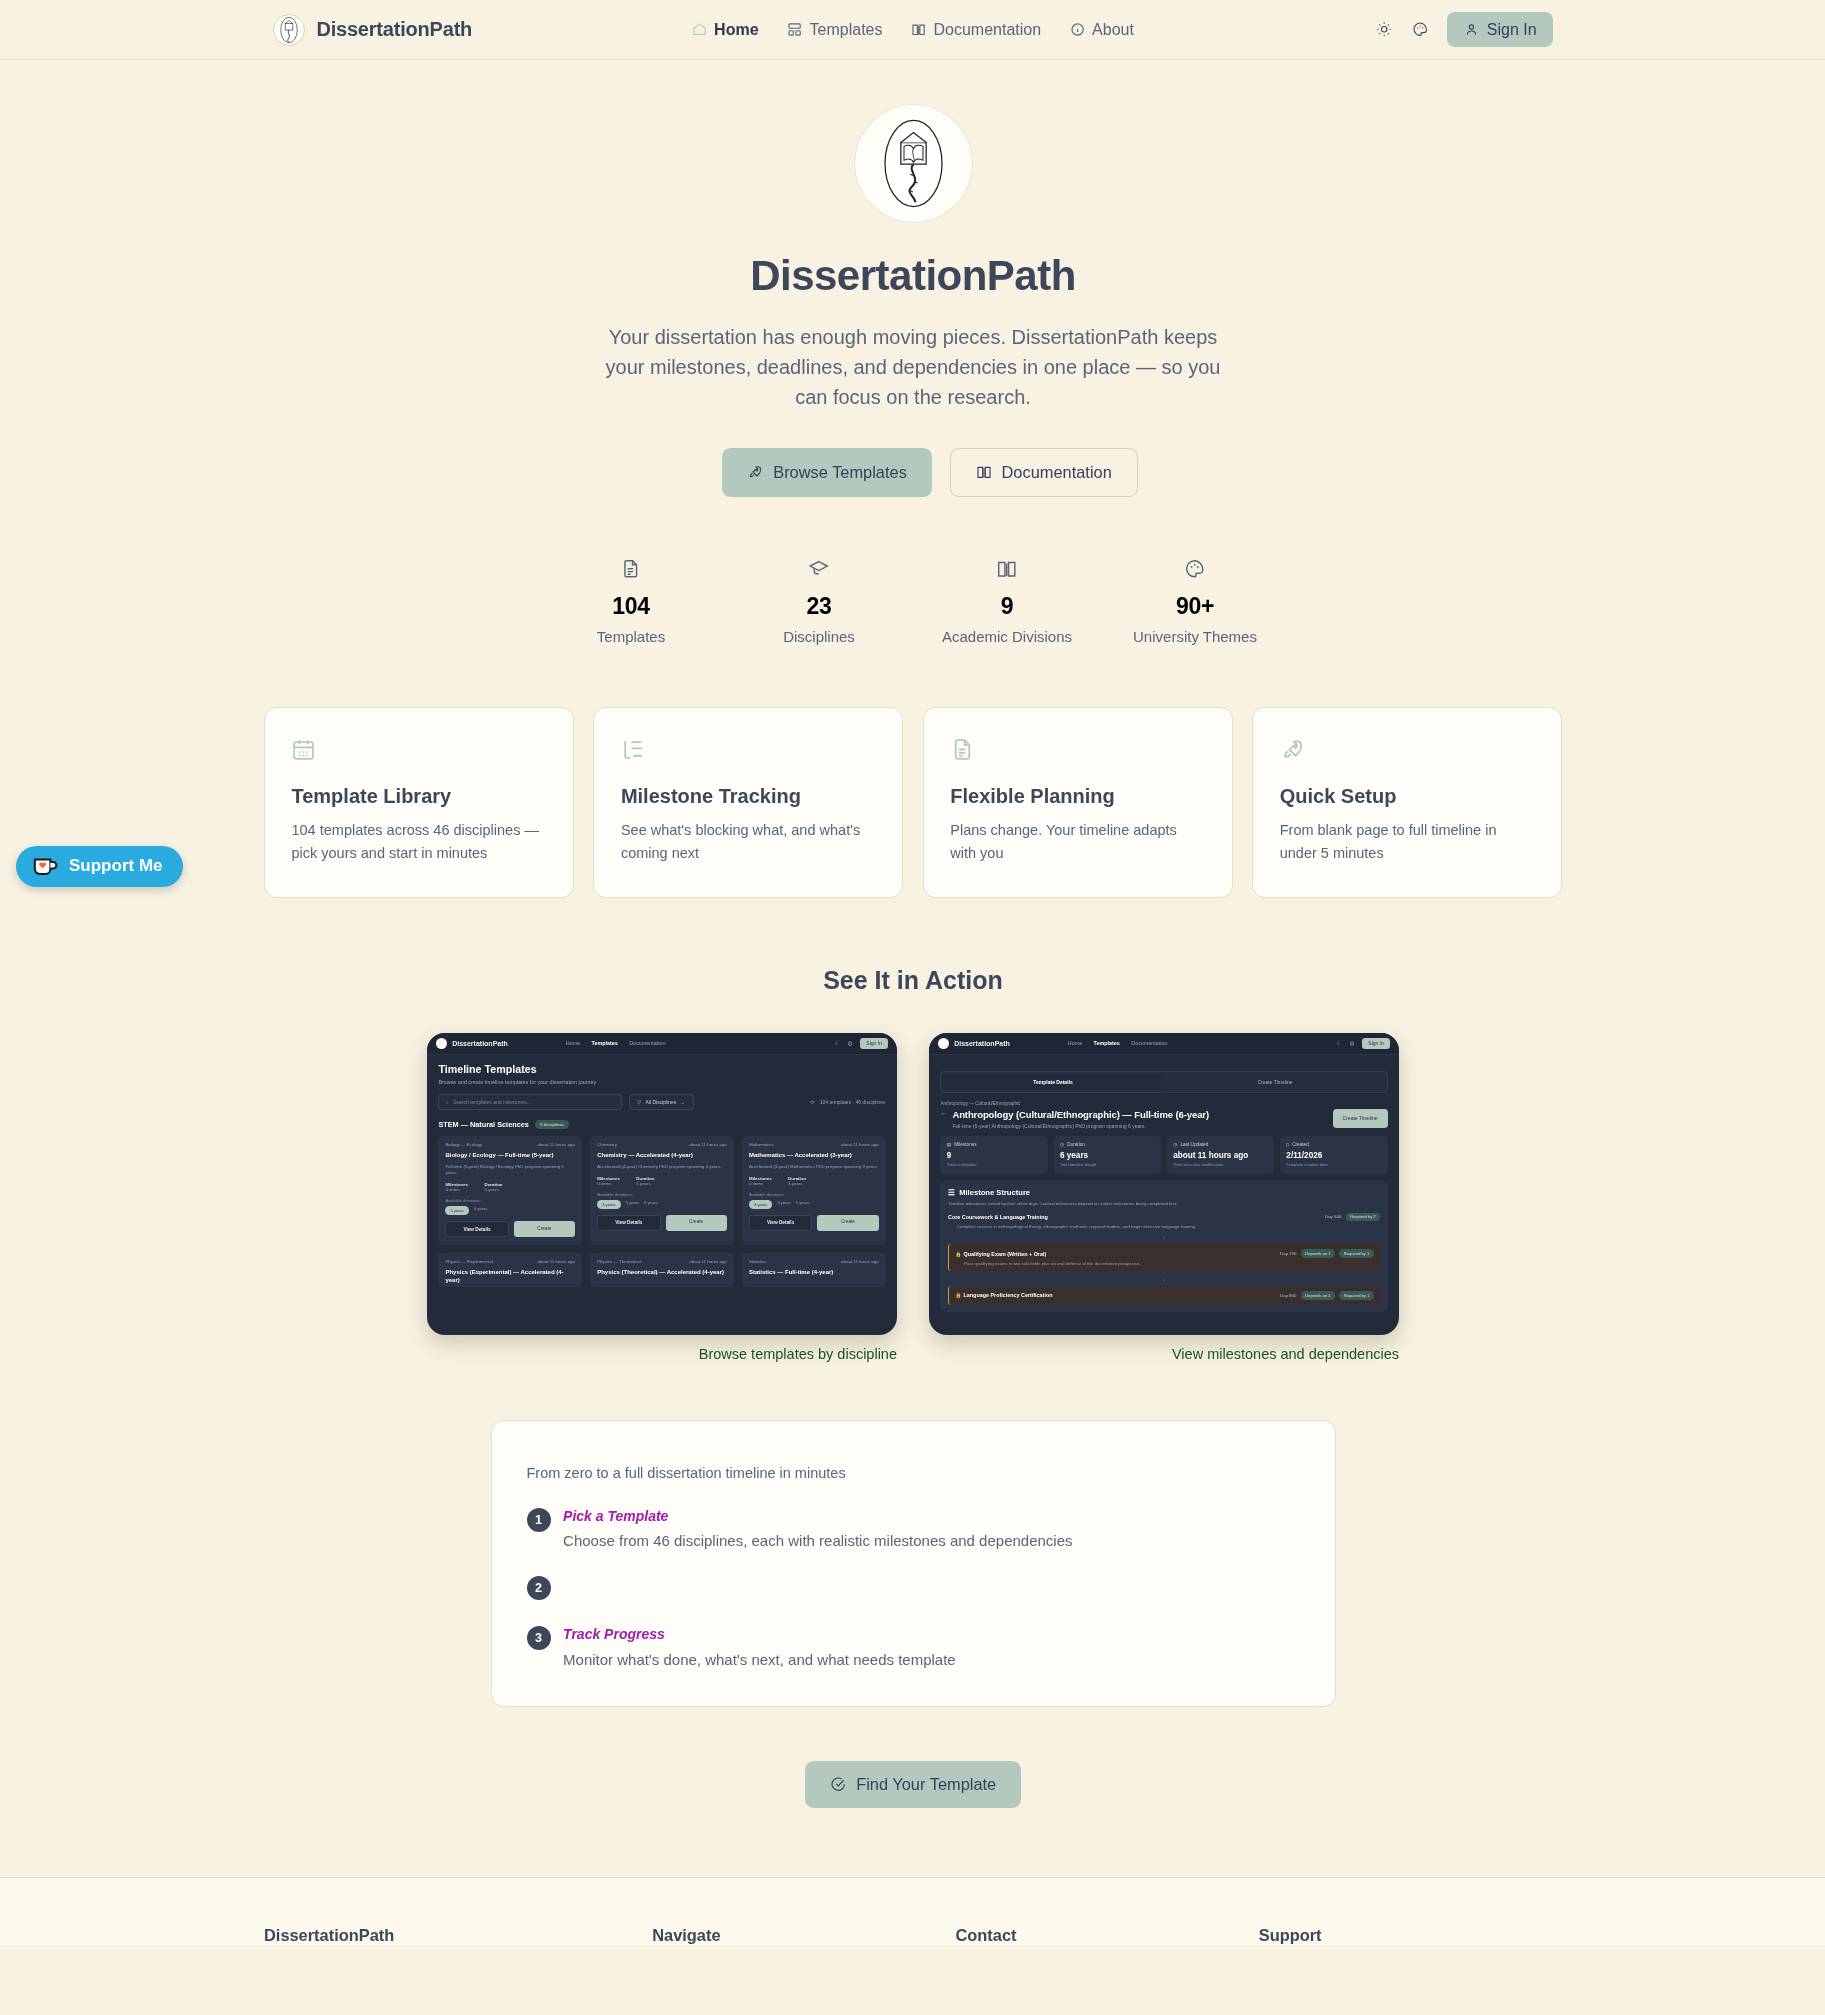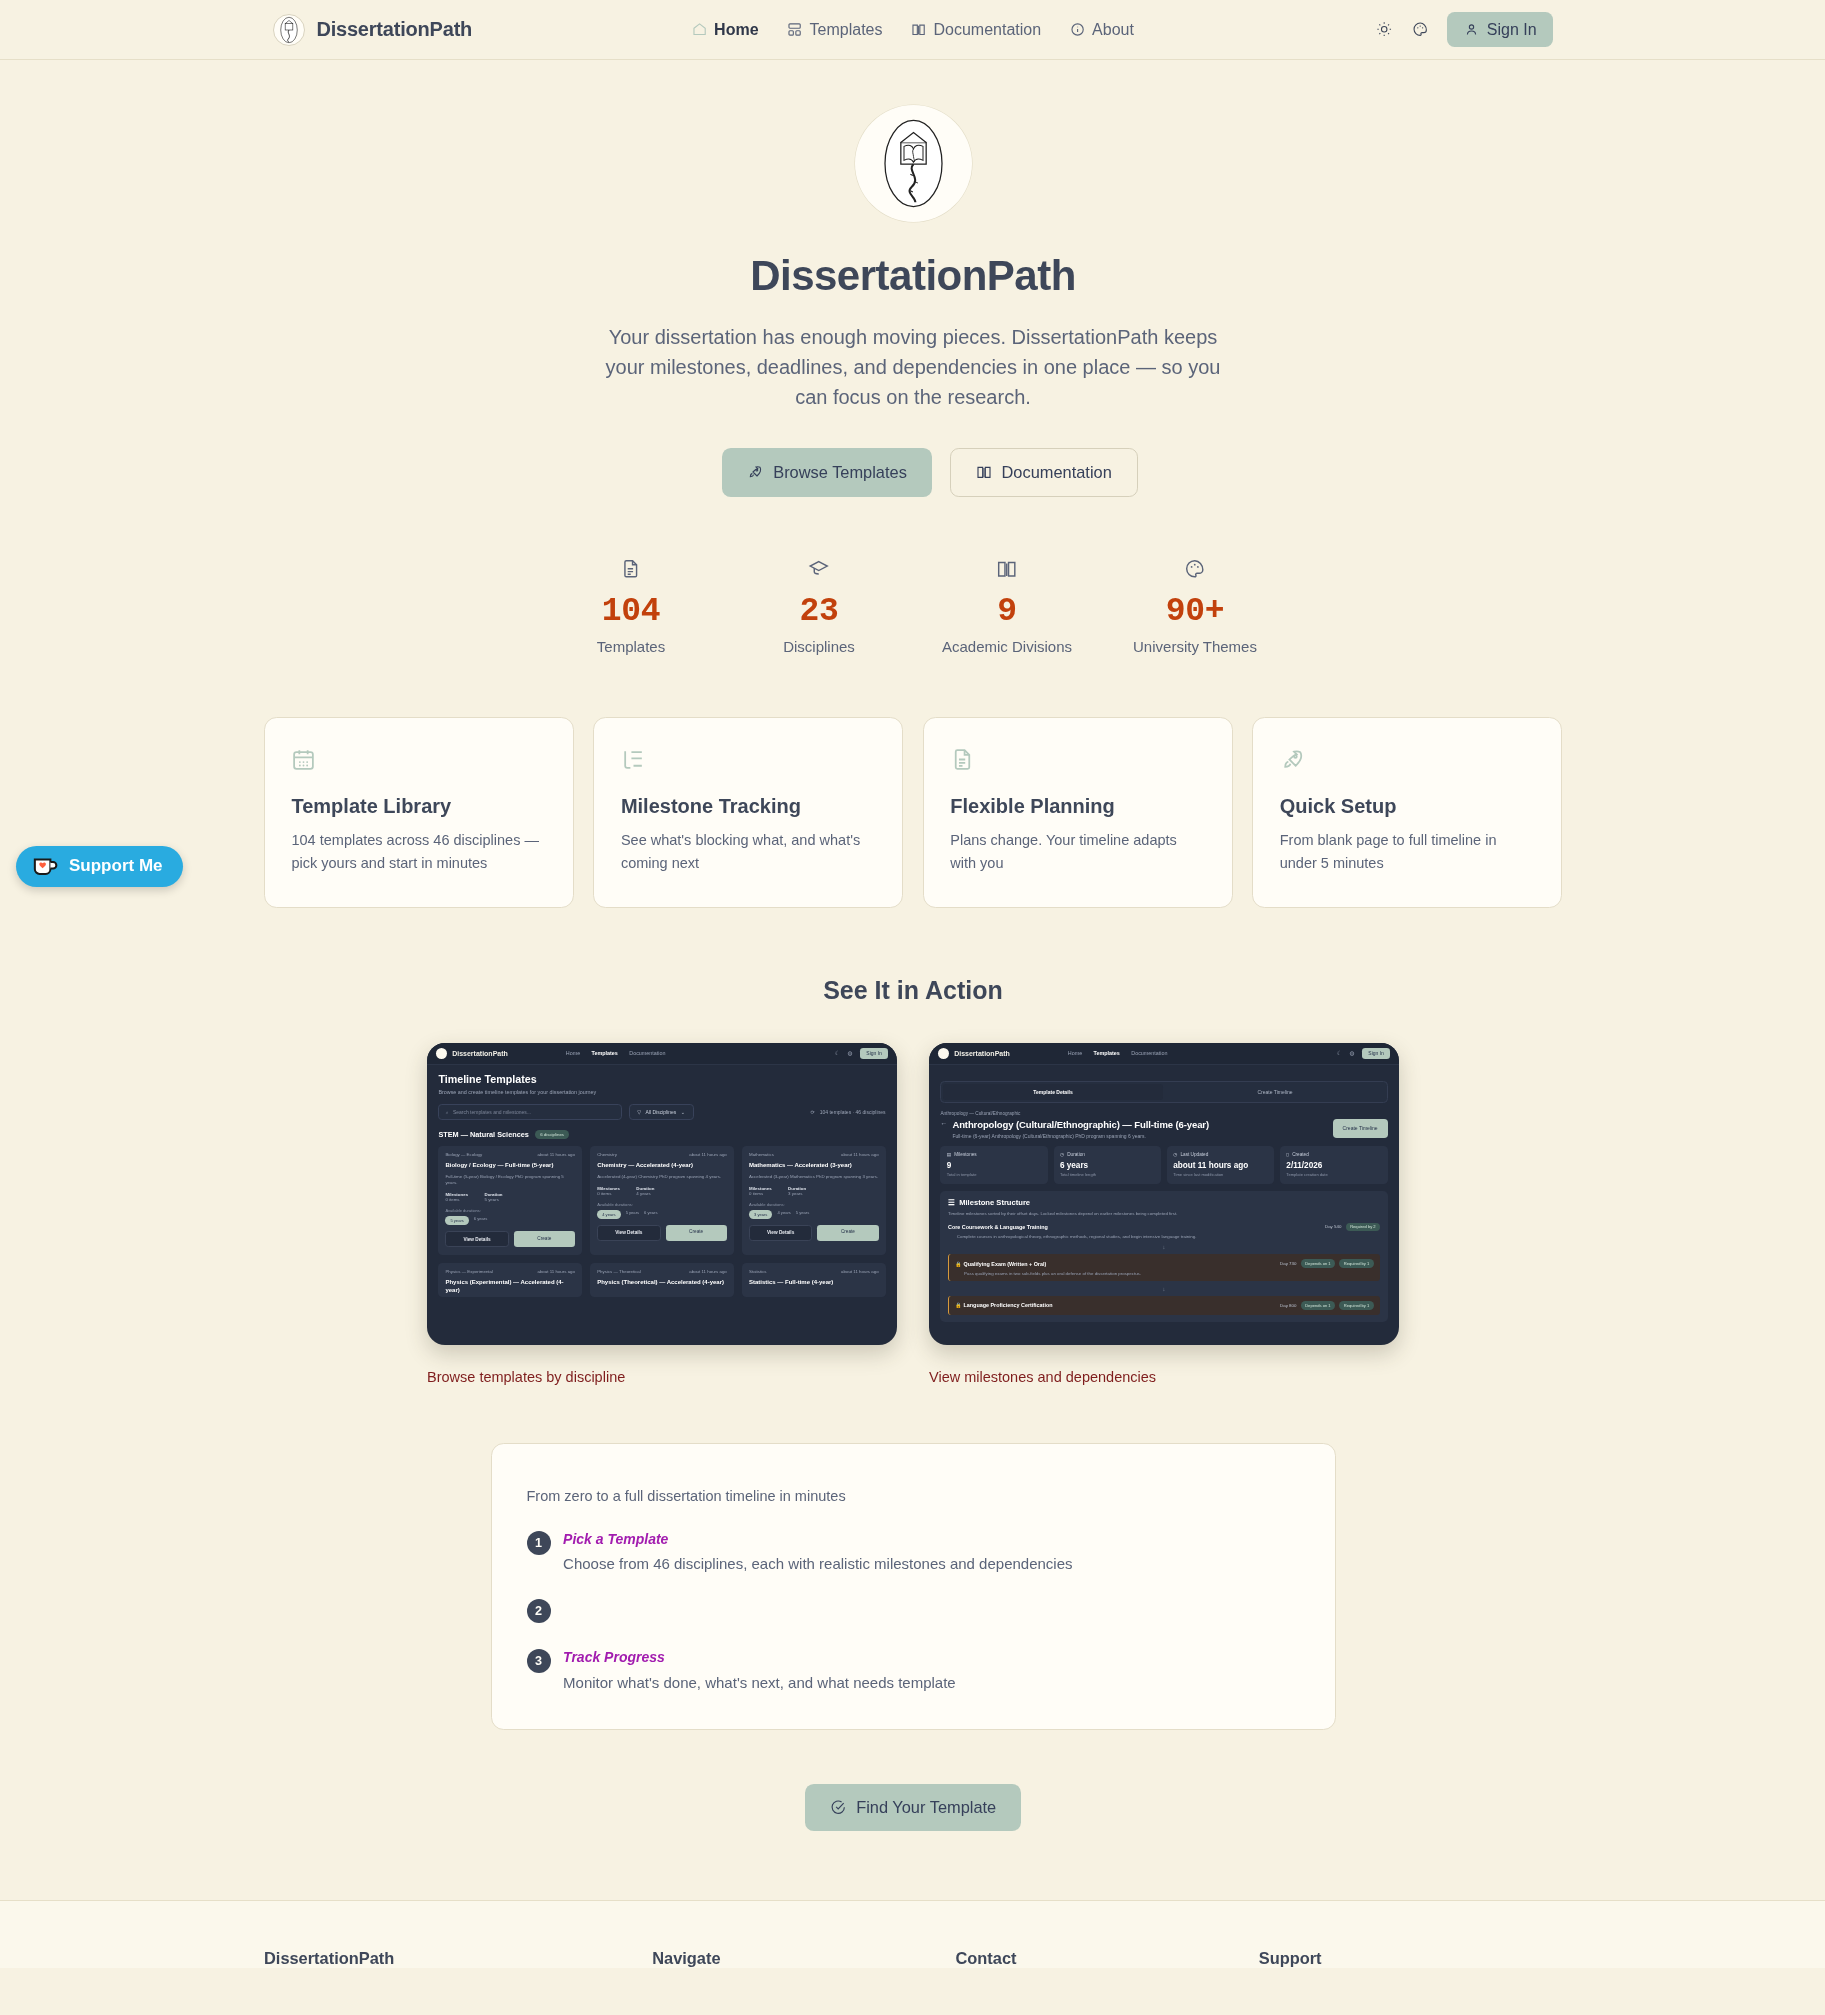--- a/index.html
+++ b/index.html
@@ -82,21 +82,21 @@
   .btn-primary { background: #b4c9bd; }
   .btn-outline { background: transparent; border: 0.6px solid #d6d0bb; }
 
   
   .stats {
     display: flex; justify-content: center; gap: 0;
     margin-top: 61px;
   }
   .stat { width: 188px; text-align: center; }
   .stat-icon { display: flex; justify-content: center; margin-bottom: 14px; }
-  .stat-num { font-size: 33px; font-weight: 700; color: #c2410c; letter-spacing: -0.3px; font-family: Liberation Mono, monospace; }
+  .stat-num { font-size: 23px; font-weight: 700; color: #000000; letter-spacing: -0.3px; }
   .stat-label { font-size: 15px; color: #5b6479; margin-top: 7.6px; }
 
   
   .features {
     display: flex; justify-content: center; gap: 19.6px;
     margin: 62px auto 0; width: 1298px;
   }
   .fcard {
     flex: 1; background: #fffdf7; border: 0.6px solid #e4ddc8;
     border-radius: 12.6px; padding: 29px 26.5px 33px;
@@ -118,21 +118,21 @@
   }
   .shot-col { width: 470px; }
   .shot-frame {
     width: 470px; height: 302px;
     background: #232b3b; border-radius: 18px;
     box-shadow: 0 8.8px 21.5px rgba(60,55,35,.22);
     overflow: hidden; position: relative;
     font-family: "Liberation Sans", sans-serif;
   }
   .shot-cap {
-    text-align: left; font-size: 14.5px; color: #7f1d1d; margin-top: 24px;
+    text-align: right; font-size: 14.5px; color: #14532d; margin-top: 11px;
   }
   
   .m-top {
     height: 21.5px; background: #1f2736; display: flex; align-items: center;
     padding: 0 8.8px; border-bottom: 0.6px solid #2c3547;
   }
   .m-logo { width: 11.4px; height: 11.4px; border-radius: 50%; background:#fdfaf0; margin-right:5px; }
   .m-brand { font-size: 7px; font-weight: 700; color: #f2f0e7; }
   .m-nav { display:flex; gap:11.4px; margin-left: 58px; }
   .m-nav span { font-size: 5.4px; color: #9aa3b5; }

